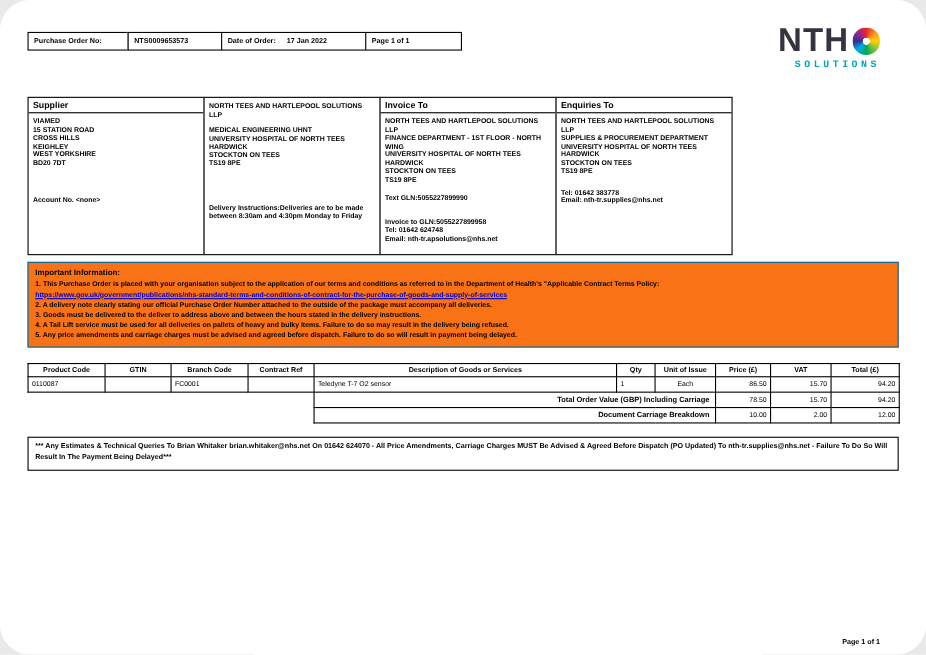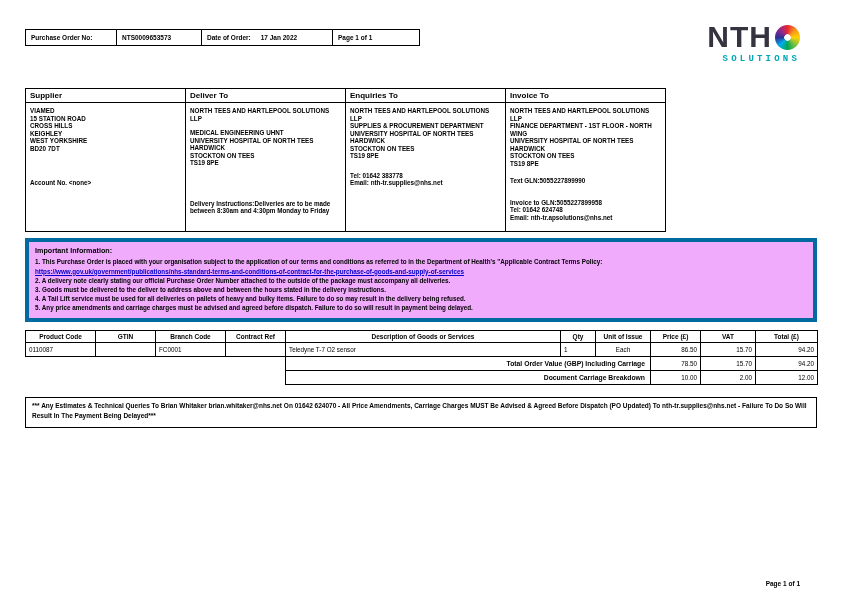--- a/index.html
+++ b/index.html
@@ -1,16 +1,16 @@
 <!DOCTYPE html>
 <html><head>
 <meta charset="utf-8">
 <style>
   html,body{margin:0;padding:0;background:#e9e9e9;}
-  .page{width:842px;height:595px;position:relative;background:#ffffff;font-family:"Liberation Sans",sans-serif;color:#000;overflow:hidden;margin:0 auto;}
+  .page{width:842px;height:595px;position:relative;background:#ffffff;font-family:"Liberation Sans",sans-serif;color:#000;overflow:hidden;margin:0 auto;border-radius:27px;}
 
   
   .topbar{position:absolute;left:25px;top:29px;display:flex;}
   .tb-cell{border:1px solid #000;height:17px;box-sizing:border-box;display:flex;align-items:center;padding:0 5px;font-size:6.5px;font-weight:bold;background:#fff;}
   .tb-cell + .tb-cell{margin-left:-1px;}
   .tb-po-label{width:92px;}
   .tb-po-num{width:86px;}
   .tb-date{width:132px;}
   .tb-date .val{margin-left:10px;}
   .tb-page{width:88px;}
@@ -33,21 +33,21 @@
   .party-body{padding:4px 4px;font-size:6.3px;line-height:1.2;font-weight:bold;flex:1;overflow:hidden;}
   .party-body div{white-space:normal;}
   .gap-sm{margin-top:7px;}
   .supplier-account{margin-top:27px;}
   .deliver-instr{margin-top:33px;width:150px;}
   .invoice-gln1{margin-top:10px;}
   .invoice-gln2{margin-top:14px;}
   .enq-tel{margin-top:12px;}
 
   
-  .important{position:absolute;left:25px;top:238px;width:792px;box-sizing:border-box;border:4px solid #0369a1;padding:4px 6px 6px;font-size:6.3px;font-weight:bold;line-height:1.45;background:#f0abfc;}
+  .important{position:absolute;left:25px;top:238px;width:792px;box-sizing:border-box;border:1px solid #0369a1;padding:4px 6px 6px;font-size:6.3px;font-weight:bold;line-height:1.45;background:#f97316;}
   .important-title{font-size:7.2px;margin-bottom:1px;}
   .important a,.important .link{color:#0000cc;text-decoration:underline;cursor:pointer;font-weight:bold;}
 
   
   table.order{position:absolute;left:25px;top:330px;width:792px;border-collapse:collapse;table-layout:fixed;font-size:6.3px;background:#fff;}
   table.order th{border:1px solid #000;font-size:6.5px;font-weight:bold;text-align:center;vertical-align:middle;padding:2px 1px;}
   table.order td{border:1px solid #000;padding:2px 3px;height:9px;vertical-align:middle;}
   table.order td.money{text-align:right;}
   table.order td.center{text-align:center;}
   table.order td.empty-cell{border:none;background:#fff;}
@@ -91,59 +91,58 @@
         <div>15 STATION ROAD</div>
         <div>CROSS HILLS</div>
         <div>KEIGHLEY</div>
         <div>WEST YORKSHIRE</div>
         <div>BD20 7DT</div>
         <div class="supplier-account">Account No.  &lt;none&gt;</div>
       </div>
     </div>
 
     <div class="party">
-      <div class="party-title">Deliver To</div>
       <div class="party-body">
         <div>NORTH TEES AND HARTLEPOOL SOLUTIONS LLP</div>
         <div class="gap-sm">MEDICAL ENGINEERING UHNT</div>
         <div>UNIVERSITY HOSPITAL OF NORTH TEES</div>
         <div>HARDWICK</div>
         <div>STOCKTON ON TEES</div>
         <div>TS19 8PE</div>
         <div class="deliver-instr">Delivery Instructions:Deliveries are to be made between 8:30am and 4:30pm Monday to Friday</div>
-      </div>
-    </div>
-
-    <div class="party">
-      <div class="party-title">Enquiries To</div>
-      <div class="party-body">
-        <div>NORTH TEES AND HARTLEPOOL SOLUTIONS LLP</div>
-        <div>SUPPLIES &amp; PROCUREMENT DEPARTMENT</div>
-        <div>UNIVERSITY HOSPITAL OF NORTH TEES</div>
-        <div>HARDWICK</div>
-        <div>STOCKTON ON TEES</div>
-        <div>TS19 8PE</div>
-        <div class="enq-tel">Tel: 01642 383778</div>
-        <div>Email: nth-tr.supplies@nhs.net</div>
       </div>
     </div>
 
     <div class="party">
       <div class="party-title">Invoice To</div>
       <div class="party-body">
         <div>NORTH TEES AND HARTLEPOOL SOLUTIONS LLP</div>
         <div>FINANCE DEPARTMENT - 1ST FLOOR - NORTH WING</div>
         <div>UNIVERSITY HOSPITAL OF NORTH TEES</div>
         <div>HARDWICK</div>
         <div>STOCKTON ON TEES</div>
         <div>TS19 8PE</div>
         <div class="invoice-gln1">Text GLN:5055227899990</div>
         <div class="invoice-gln2">Invoice to GLN:5055227899958</div>
         <div>Tel: 01642 624748</div>
         <div>Email: nth-tr.apsolutions@nhs.net</div>
+      </div>
+    </div>
+
+    <div class="party">
+      <div class="party-title">Enquiries To</div>
+      <div class="party-body">
+        <div>NORTH TEES AND HARTLEPOOL SOLUTIONS LLP</div>
+        <div>SUPPLIES &amp; PROCUREMENT DEPARTMENT</div>
+        <div>UNIVERSITY HOSPITAL OF NORTH TEES</div>
+        <div>HARDWICK</div>
+        <div>STOCKTON ON TEES</div>
+        <div>TS19 8PE</div>
+        <div class="enq-tel">Tel: 01642 383778</div>
+        <div>Email: nth-tr.supplies@nhs.net</div>
       </div>
     </div>
 
   </div>
 
   <div class="important">
     <div class="important-title">Important Information:</div>
     <div>1.  This Purchase Order is placed with your organisation subject to the application of our terms and conditions as referred to in the Department of Health's "Applicable Contract Terms Policy:</div>
     <div><span class="link" style="color: rgb(0, 0, 204);">https://www.gov.uk/government/publications/nhs-standard-terms-and-conditions-of-contract-for-the-purchase-of-goods-and-supply-of-services</span></div>
     <div>2. A delivery note clearly stating our official Purchase Order Number attached to the outside of the package must accompany all deliveries.</div>

